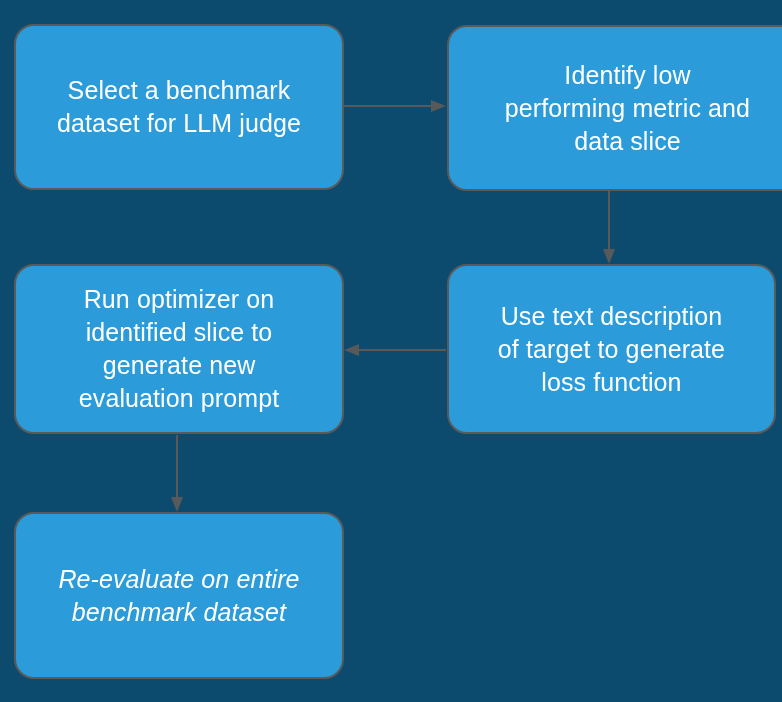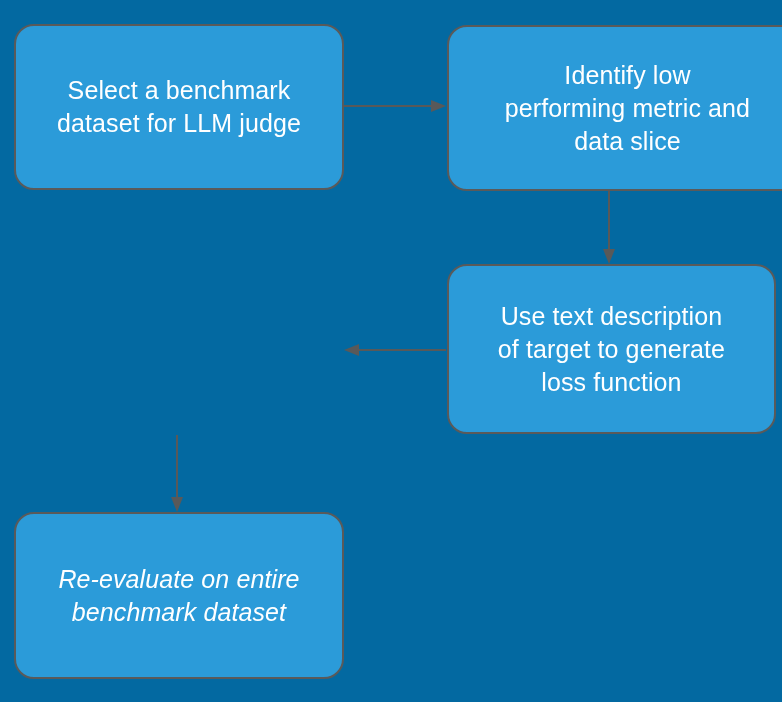--- a/index.html
+++ b/index.html
@@ -4,21 +4,21 @@
 <style>
   html, body {
     margin: 0;
     padding: 0;
     background: #ffffff;
   }
   #canvas {
     position: relative;
     width: 782px;
     height: 702px;
-    background: #0369a1;
+    background: #0c4a6e;
     overflow: hidden;
     font-family: "Liberation Sans", sans-serif;
   }
   .node {
     position: absolute;
     box-sizing: border-box;
     background: #2B9BD9;
     border: 2px solid #5A5A5A;
     border-radius: 20px;
     display: flex;
@@ -99,19 +99,25 @@
 performing metric and
 data slice</span>
   </div>
 
   <div class="node" id="node-3">
     <span class="node-label">Use text description
 of target to generate
 loss function</span>
   </div>
 
+  <div class="node" id="node-4">
+    <span class="node-label">Run optimizer on
+identified slice to
+generate new
+evaluation prompt</span>
+  </div>
 
   <div class="node" id="node-5">
     <span class="node-label">Re-evaluate on entire
 benchmark dataset</span>
   </div>
 
 </div>
 
 </body></html>

